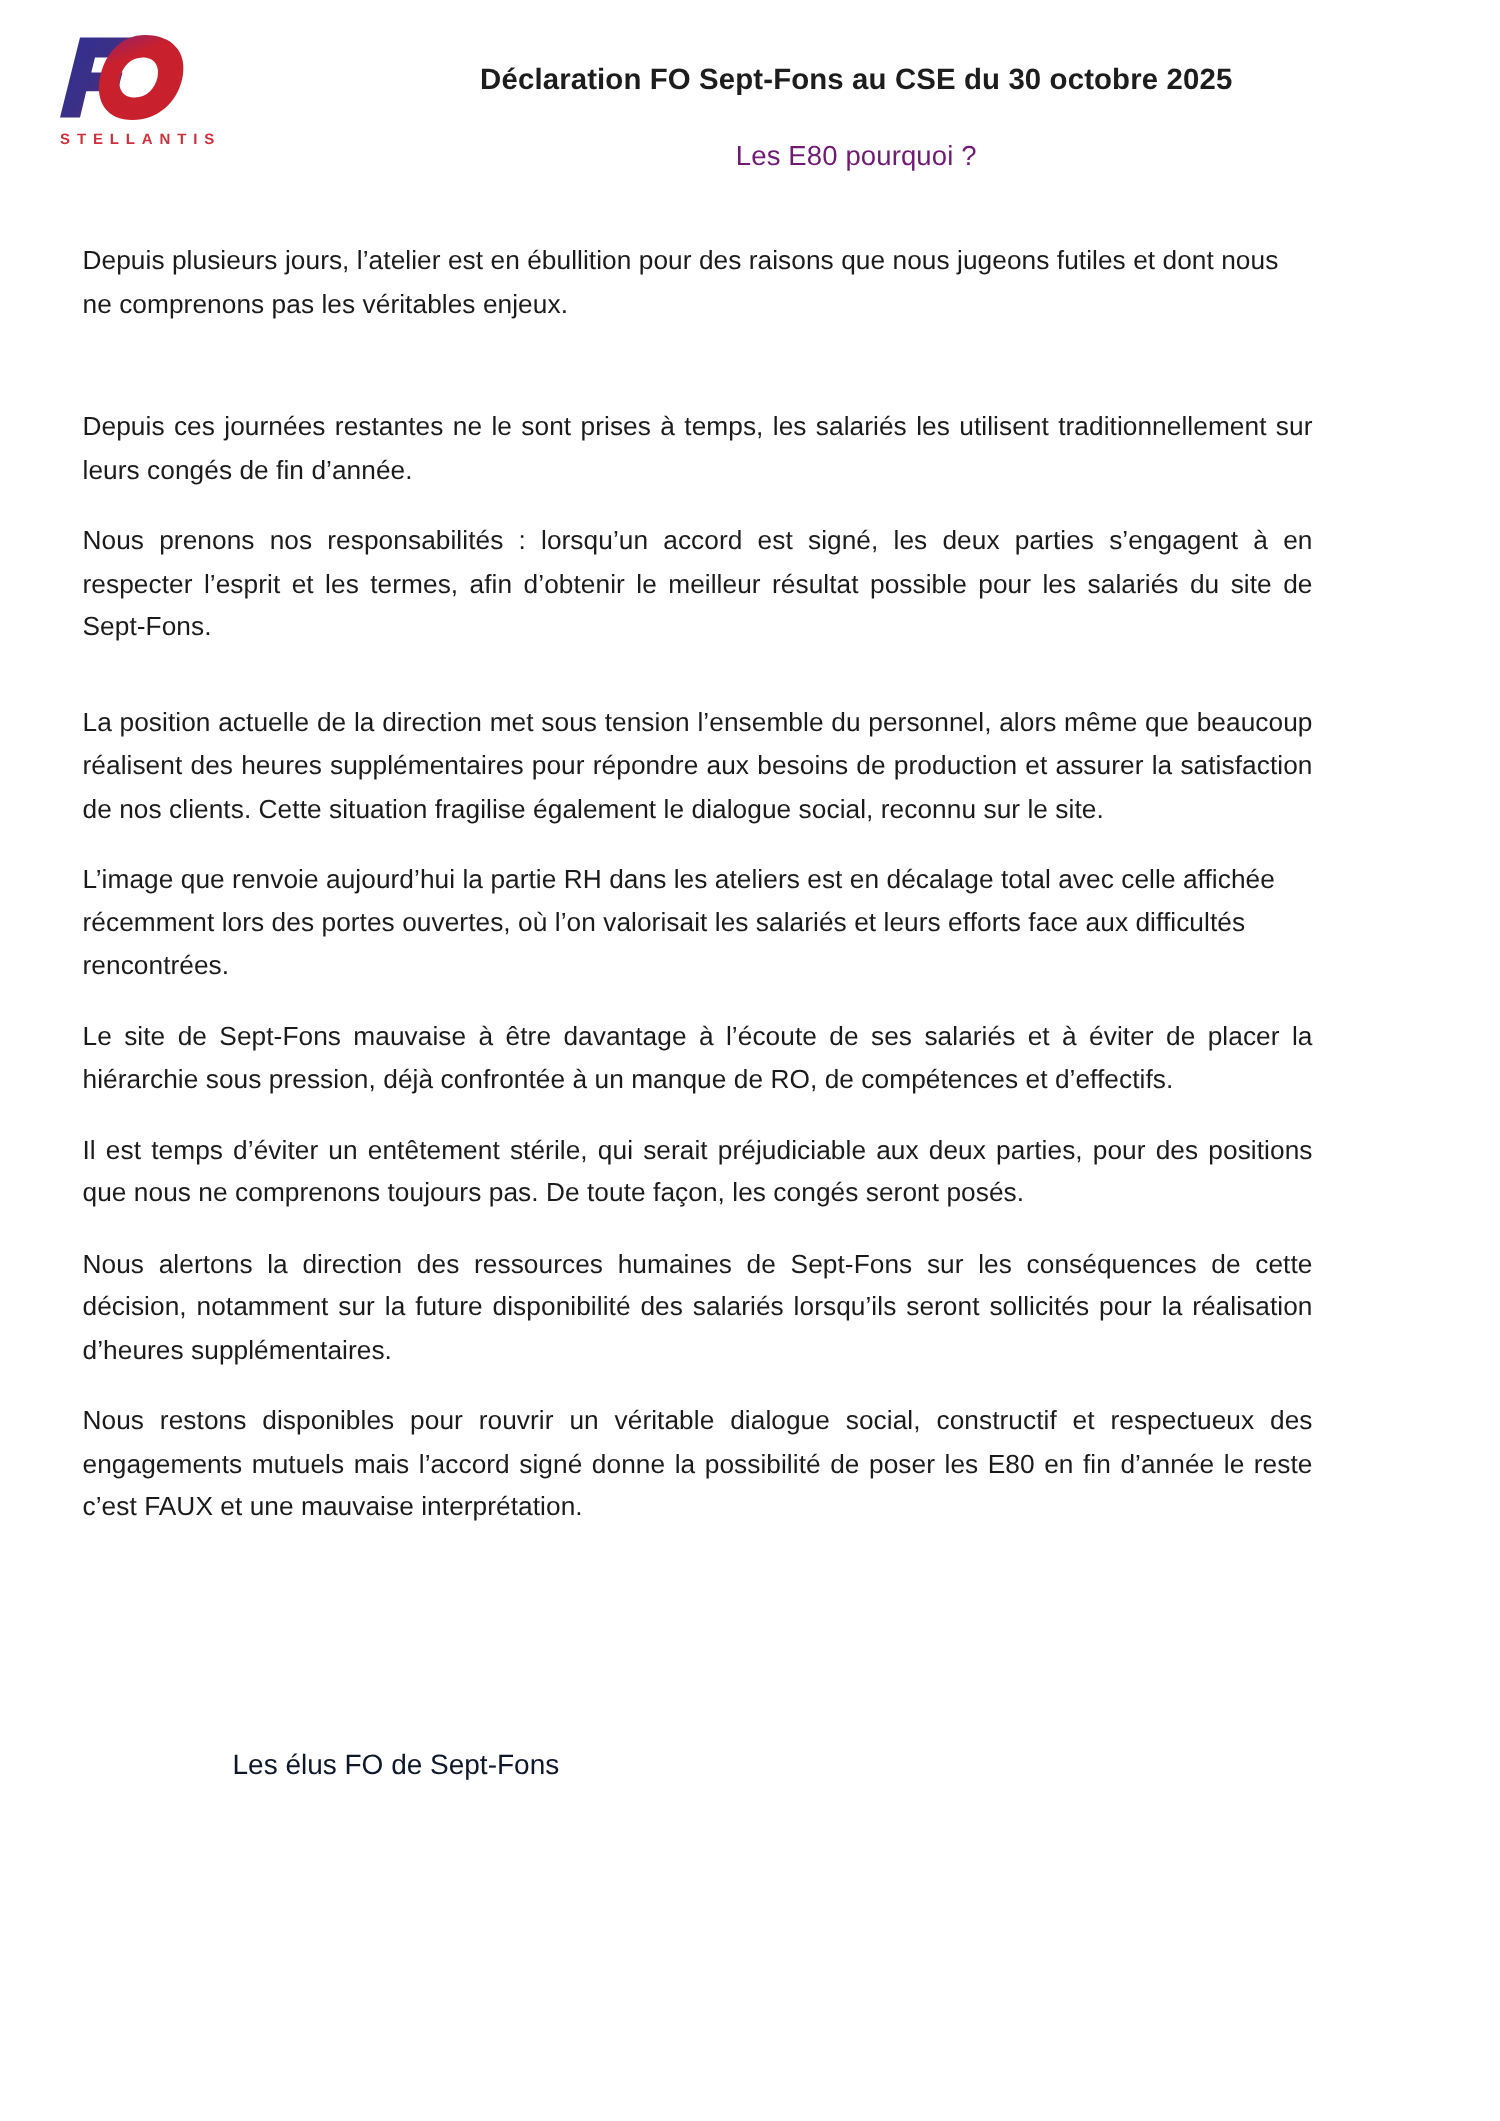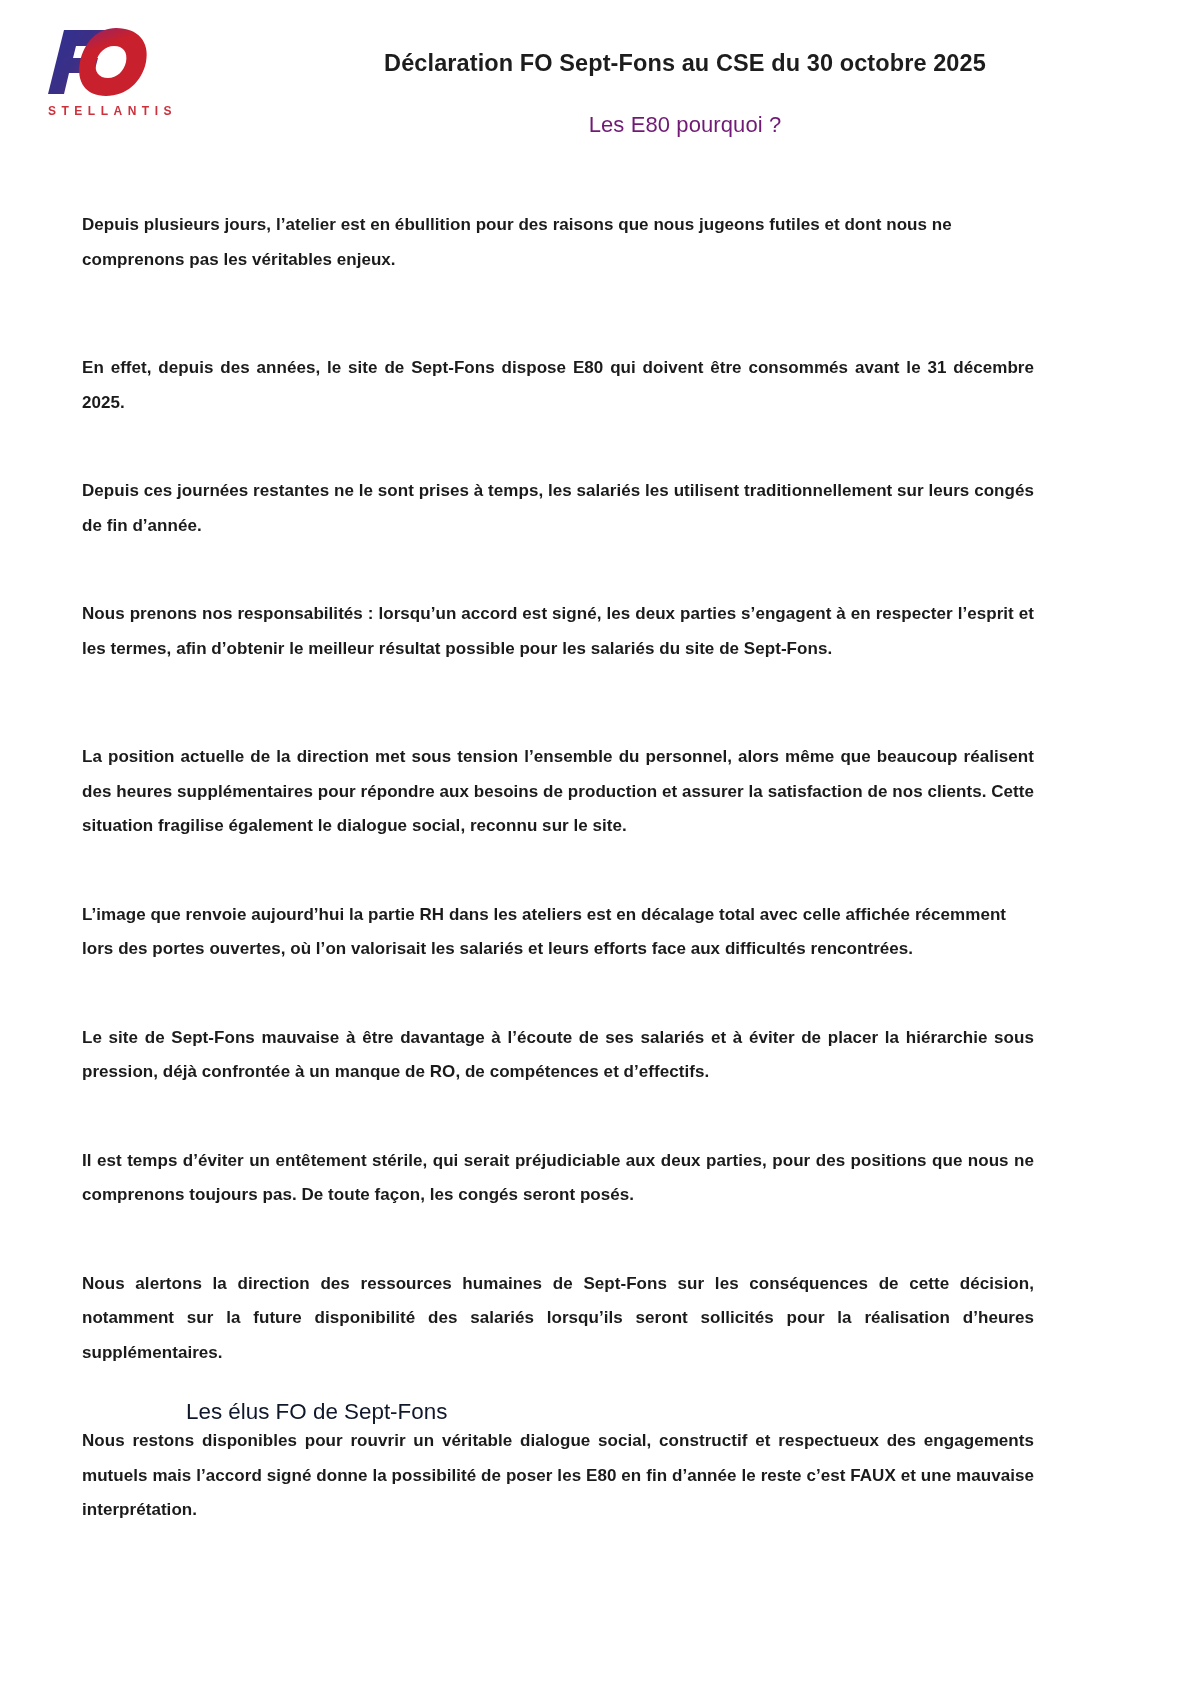--- a/index.html
+++ b/index.html
@@ -74,26 +74,25 @@
 
   
   .doc-body {
     position: absolute;
     left: 66px;
     top: 192px;
     width: 984px;
   }
 
   .para {
-    font-size: 17px;
+    font-size: 21px;
     line-height: 34.5px;
     color: #1b1b1b;
-    margin: 16px;
+    margin: 0;
     letter-spacing: .05px;
-    font-weight: bold;
   }
   .para.justify { text-align: justify; text-align-last: left; }
   .para.left    { text-align: left; }
 
   .gap-lg { height: 42px; }
   .gap-md { height: 22px; }
 
   .signature {
     position: absolute;
     left: 66px;
@@ -141,21 +140,20 @@
     <div class="title-line-2">Les E80 pourquoi ?</div>
   </div>
 
 </div>
 
 <div class="doc-body">
 
   <p class="para left">Depuis plusieurs jours, l’atelier est en ébullition pour des raisons que nous jugeons futiles et dont nous ne comprenons pas les véritables enjeux.</p>
   <div class="gap-lg"></div>
 
-  <p class="para justify">En effet, depuis des années, le site de Sept-Fons dispose E80 qui doivent être consommés avant le 31 décembre 2025.</p>
   <div class="gap-md"></div>
 
   <p class="para justify">Depuis ces journées restantes ne le sont prises à temps, les salariés les utilisent traditionnellement sur leurs congés de fin d’année.</p>
   <div class="gap-md"></div>
 
   <p class="para justify">Nous prenons nos responsabilités : lorsqu’un accord est signé, les deux parties s’engagent à en respecter l’esprit et les termes, afin d’obtenir le meilleur résultat possible pour les salariés du site de Sept-Fons.</p>
   <div class="gap-lg"></div>
 
   <p class="para justify">La position actuelle de la direction met sous tension l’ensemble du personnel, alors même que beaucoup réalisent des heures supplémentaires pour répondre aux besoins de production et assurer la satisfaction de nos clients. Cette situation fragilise également le dialogue social, reconnu sur le site.</p>
   <div class="gap-md"></div>

